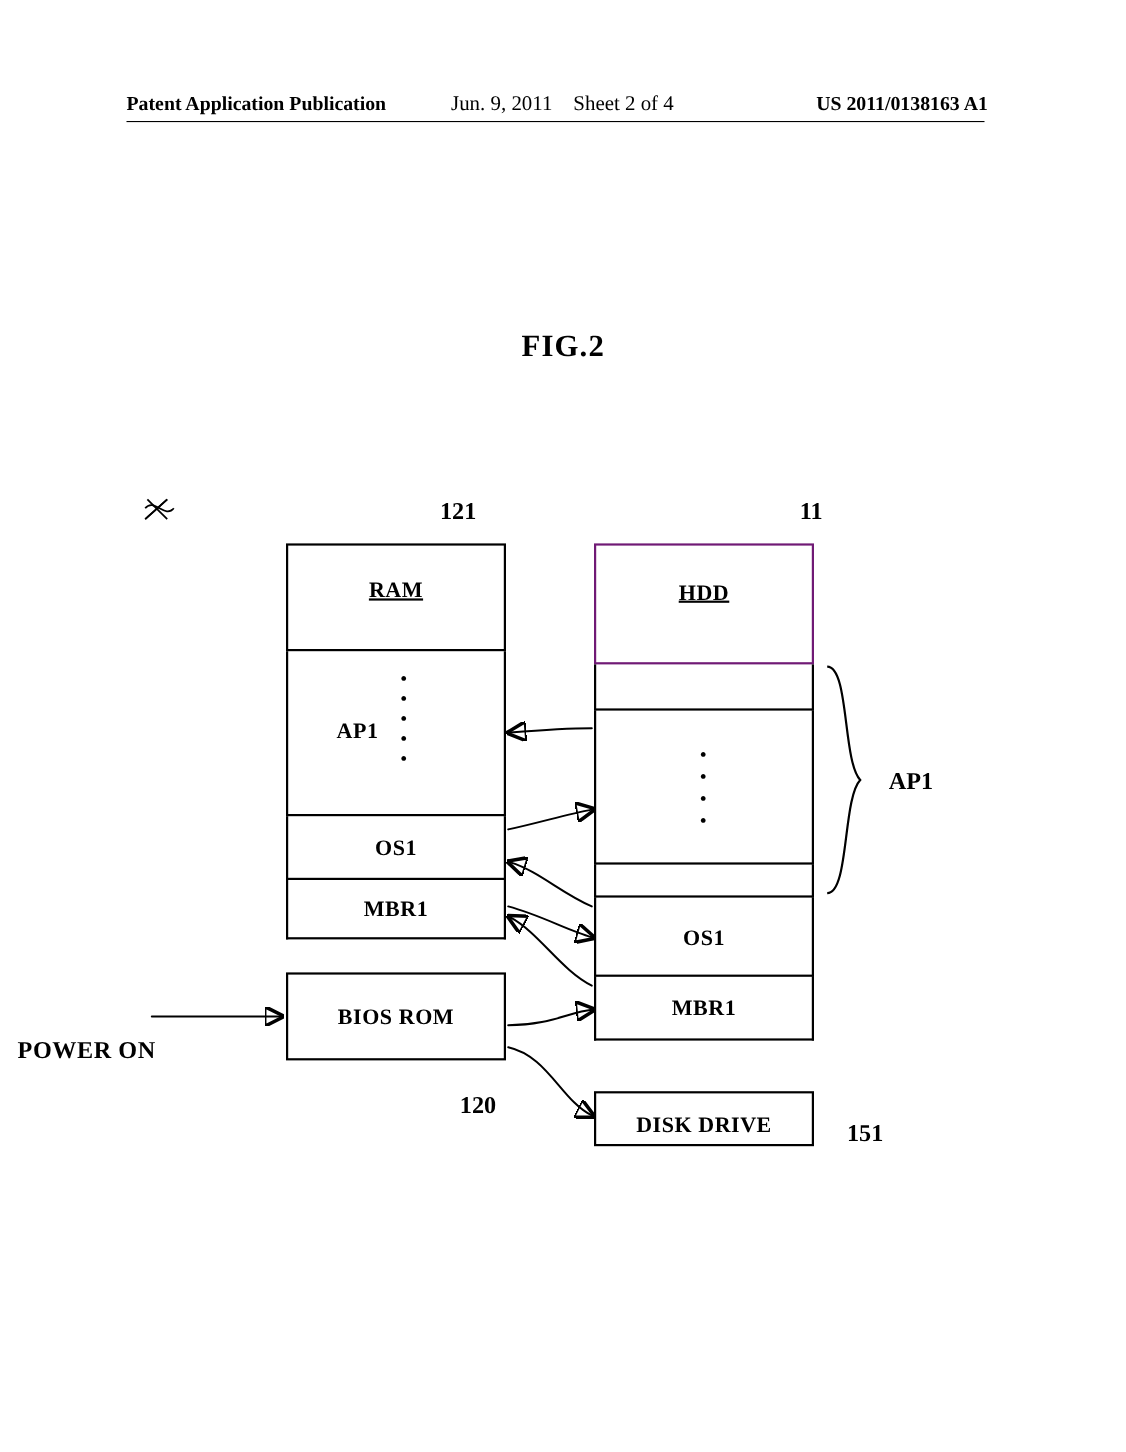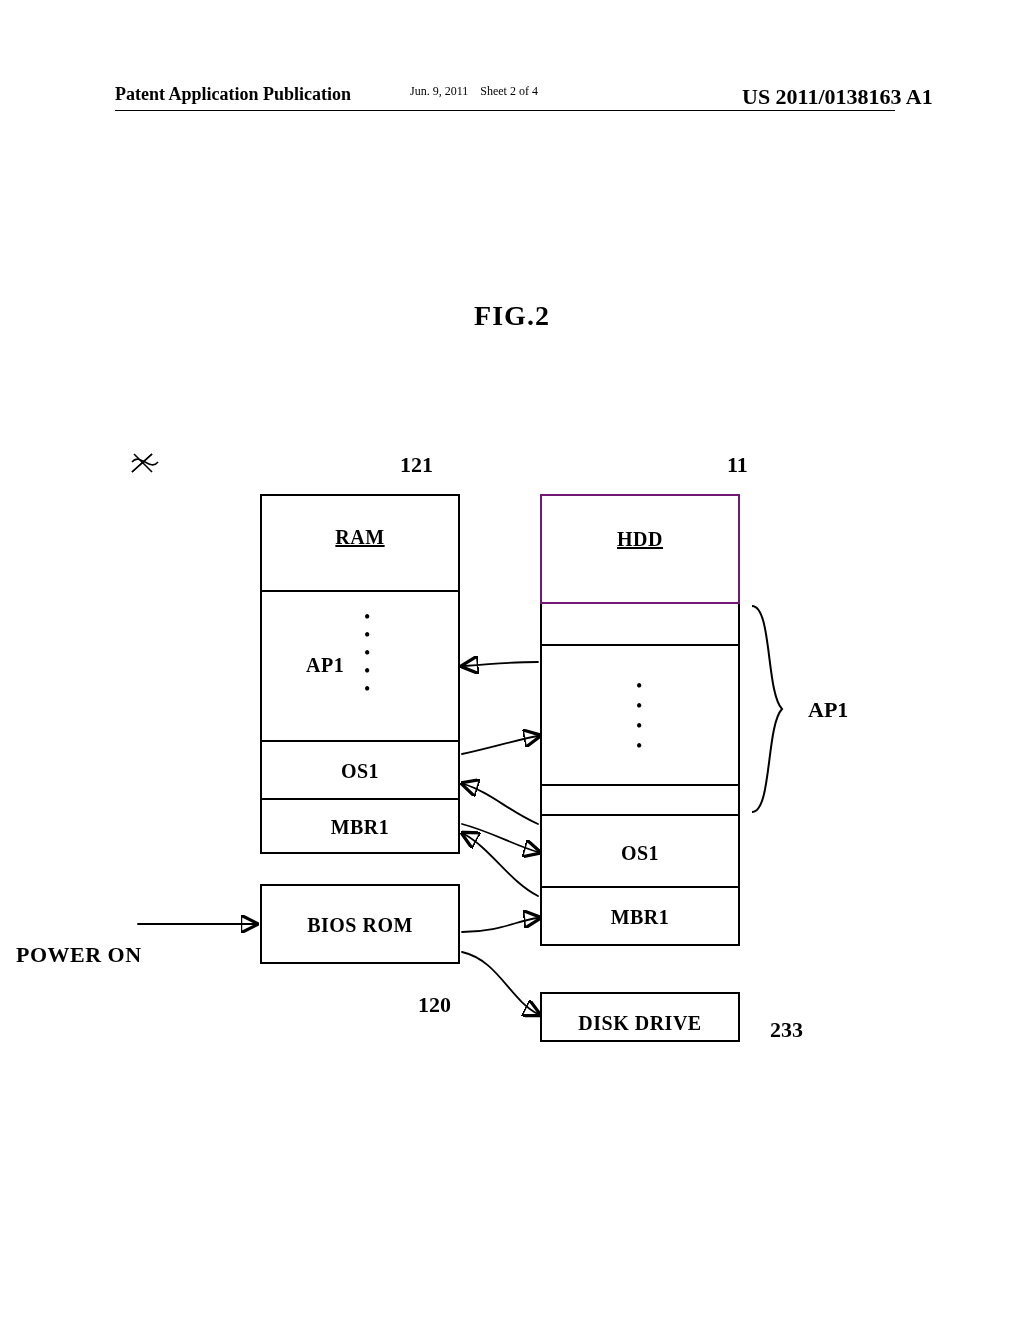--- a/index.html
+++ b/index.html
@@ -1,22 +1,22 @@
 <!DOCTYPE html>
 <html><head>
 <meta charset="utf-8">
 <style>
   * { box-sizing: border-box; margin: 0; padding: 0; }
   html, body { width: 1024px; height: 1320px; background: #fff; font-family: "Times New Roman", Times, serif; color: #000; }
   .page { position: relative; width: 1024px; height: 1320px; }
 
   .hdr { position: absolute; top: 84px; left: 0; right: 0; height: 24px; }
   .hdr-left { position: absolute; left: 115px; font-size: 18px; font-weight: bold; }
-  .hdr-center { position: absolute; left: 410px; font-size: 12px; }
-  .hdr-pub { position: absolute; left: 742px; font-size: 22px; font-weight: bold; }
+  .hdr-center { position: absolute; left: 410px; font-size: 19px; }
+  .hdr-pub { position: absolute; left: 742px; font-size: 18px; font-weight: bold; }
   .hdr-rule { position: absolute; top: 110px; left: 115px; width: 780px; height: 0; border-top: 1.5px solid #000; }
 
   .fig-title { position: absolute; top: 300px; left: 0; right: 0; text-align: center; font-weight: bold; font-size: 28px; letter-spacing: 1px; font-family: Georgia, 'Times New Roman', serif; }
 
   .diagram { position: absolute; top: 452px; left: 130px; width: 780px; height: 600px; }
 
   
   .ref-121 { position: absolute; top: 0px; left: 270px; font-size: 22px; font-weight: bold; }
   .ref-11 { position: absolute; top: 0px; left: 597px; font-size: 22px; font-weight: bold; }
   .ref-120 { position: absolute; top: 540px; left: 288px; font-size: 22px; font-weight: bold; }
@@ -78,21 +78,21 @@
   </div>
   <div class="hdr-rule"></div>
 
   <div class="fig-title">FIG.2</div>
 
   <div class="diagram">
 
     <div class="ref-121">121</div>
     <div class="ref-11">11</div>
     <div class="ref-120">120</div>
-    <div class="ref-151">233</div>
+    <div class="ref-151">151</div>
     <div class="ref-ap1">AP1</div>
     <div class="power-on">POWER ON</div>
 
     <svg class="tick-svg tick-121">
         <line x1="2" y1="20" x2="22" y2="2" stroke="#000" stroke-width="1.6"></line>
       </svg>
     <svg class="tick-svg tick-11">
         <line x1="2" y1="20" x2="22" y2="2" stroke="#000" stroke-width="1.6"></line>
       </svg>
     <svg class="tick-svg tick-120">

